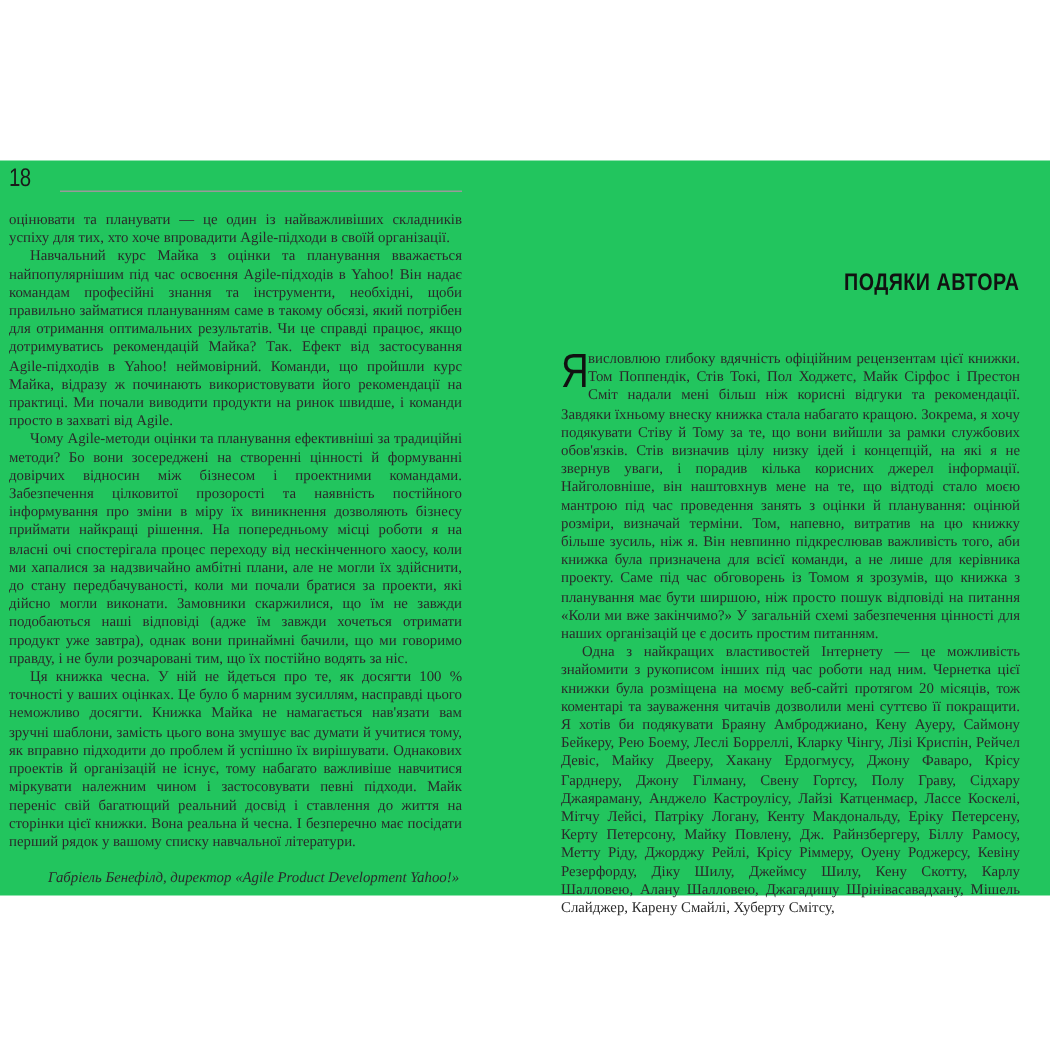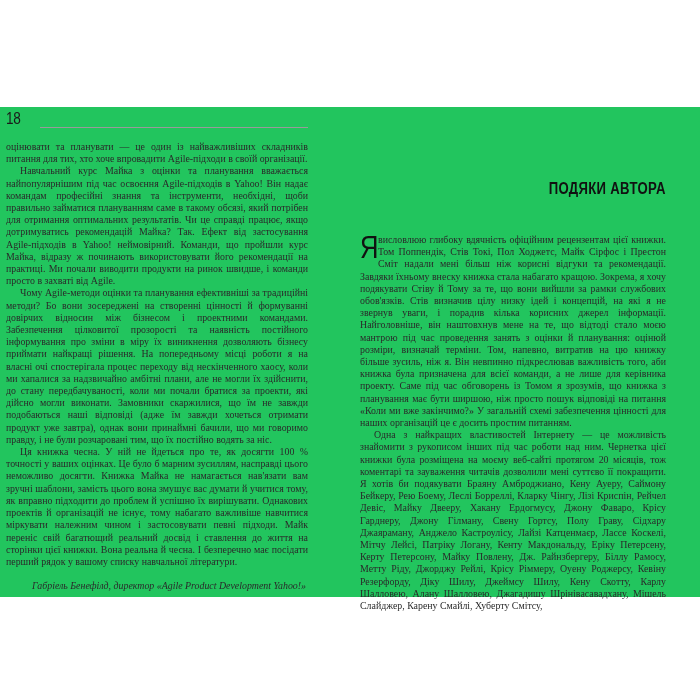--- a/index.html
+++ b/index.html
@@ -21,21 +21,21 @@
   .page {
     position: absolute;
     top: 0;
     height: 490px;
     font-family: "Liberation Serif", "DejaVu Serif", serif;
     color: #2a2a2a;
     font-size: 9.9px;
     line-height: 12.2px;
   }
   .page-left { left: 0; width: 350px; }
-  .page-right { left: 336px; width: 350px; }
+  .page-right { left: 350px; width: 350px; }
 
   .folio {
     position: absolute;
     left: 6px;
     top: 6px;
     font-family: "Liberation Sans", "DejaVu Sans", sans-serif;
     font-size: 17px;
     letter-spacing: -0.5px;
     transform: scaleX(0.8);
     transform-origin: left top;
@@ -105,21 +105,21 @@
 </style>
 </head>
 <body>
 
 <div class="spread">
 
   <div class="page page-left">
     <div class="folio">18</div>
     <div class="header-rule"></div>
     <div class="body-left">
-      <p class="first">оцінювати та планувати — це один із найважливіших складників питання для тих, хто хоче впровадити Agile-підходи в своїй організації.</p>
+      <p class="first">оцінювати та планувати — це один із найважливіших складників успіху для тих, хто хоче впровадити Agile-підходи в своїй організації.</p>
       <p>Навчальний курс Майка з оцінки та планування вважається найпопулярнішим під час освоєння Agile-підходів в Yahoo! Він надає командам професійні знання та інструменти, необхідні, щоби правильно займатися плануванням саме в такому обсязі, який потрібен для отримання оптимальних результатів. Чи це справді працює, якщо дотримуватись рекомендацій Майка? Так. Ефект від застосування Agile-підходів в Yahoo! неймовірний. Команди, що пройшли курс Майка, відразу ж починають використовувати його рекомендації на практиці. Ми почали виводити продукти на ринок швидше, і команди просто в захваті від Agile.</p>
       <p>Чому Agile-методи оцінки та планування ефективніші за традиційні методи? Бо вони зосереджені на створенні цінності й формуванні довірчих відносин між бізнесом і проектними командами. Забезпечення цілковитої прозорості та наявність постійного інформування про зміни в міру їх виникнення дозволяють бізнесу приймати найкращі рішення. На попередньому місці роботи я на власні очі спостерігала процес переходу від нескінченного хаосу, коли ми хапалися за надзвичайно амбітні плани, але не могли їх здійснити, до стану передбачуваності, коли ми почали братися за проекти, які дійсно могли виконати. Замовники скаржилися, що їм не завжди подобаються наші відповіді (адже їм завжди хочеться отримати продукт уже завтра), однак вони принаймні бачили, що ми говоримо правду, і не були розчаровані тим, що їх постійно водять за ніс.</p>
       <p>Ця книжка чесна. У ній не йдеться про те, як досягти 100 % точності у ваших оцінках. Це було б марним зусиллям, насправді цього неможливо досягти. Книжка Майка не намагається нав'язати вам зручні шаблони, замість цього вона змушує вас думати й учитися тому, як вправно підходити до проблем й успішно їх вирішувати. Однакових проектів й організацій не існує, тому набагато важливіше навчитися міркувати належним чином і застосовувати певні підходи. Майк переніс свій багатющий реальний досвід і ставлення до життя на сторінки цієї книжки. Вона реальна й чесна. І безперечно має посідати перший рядок у вашому списку навчальної літератури.</p>
       <p class="signature">Габріель Бенефілд, директор «Agile Product Development Yahoo!»</p>
     </div>
   </div>
 
   <div class="page page-right">
     <div class="chapter-title">ПОДЯКИ АВТОРА</div>
     <div class="body-right">

